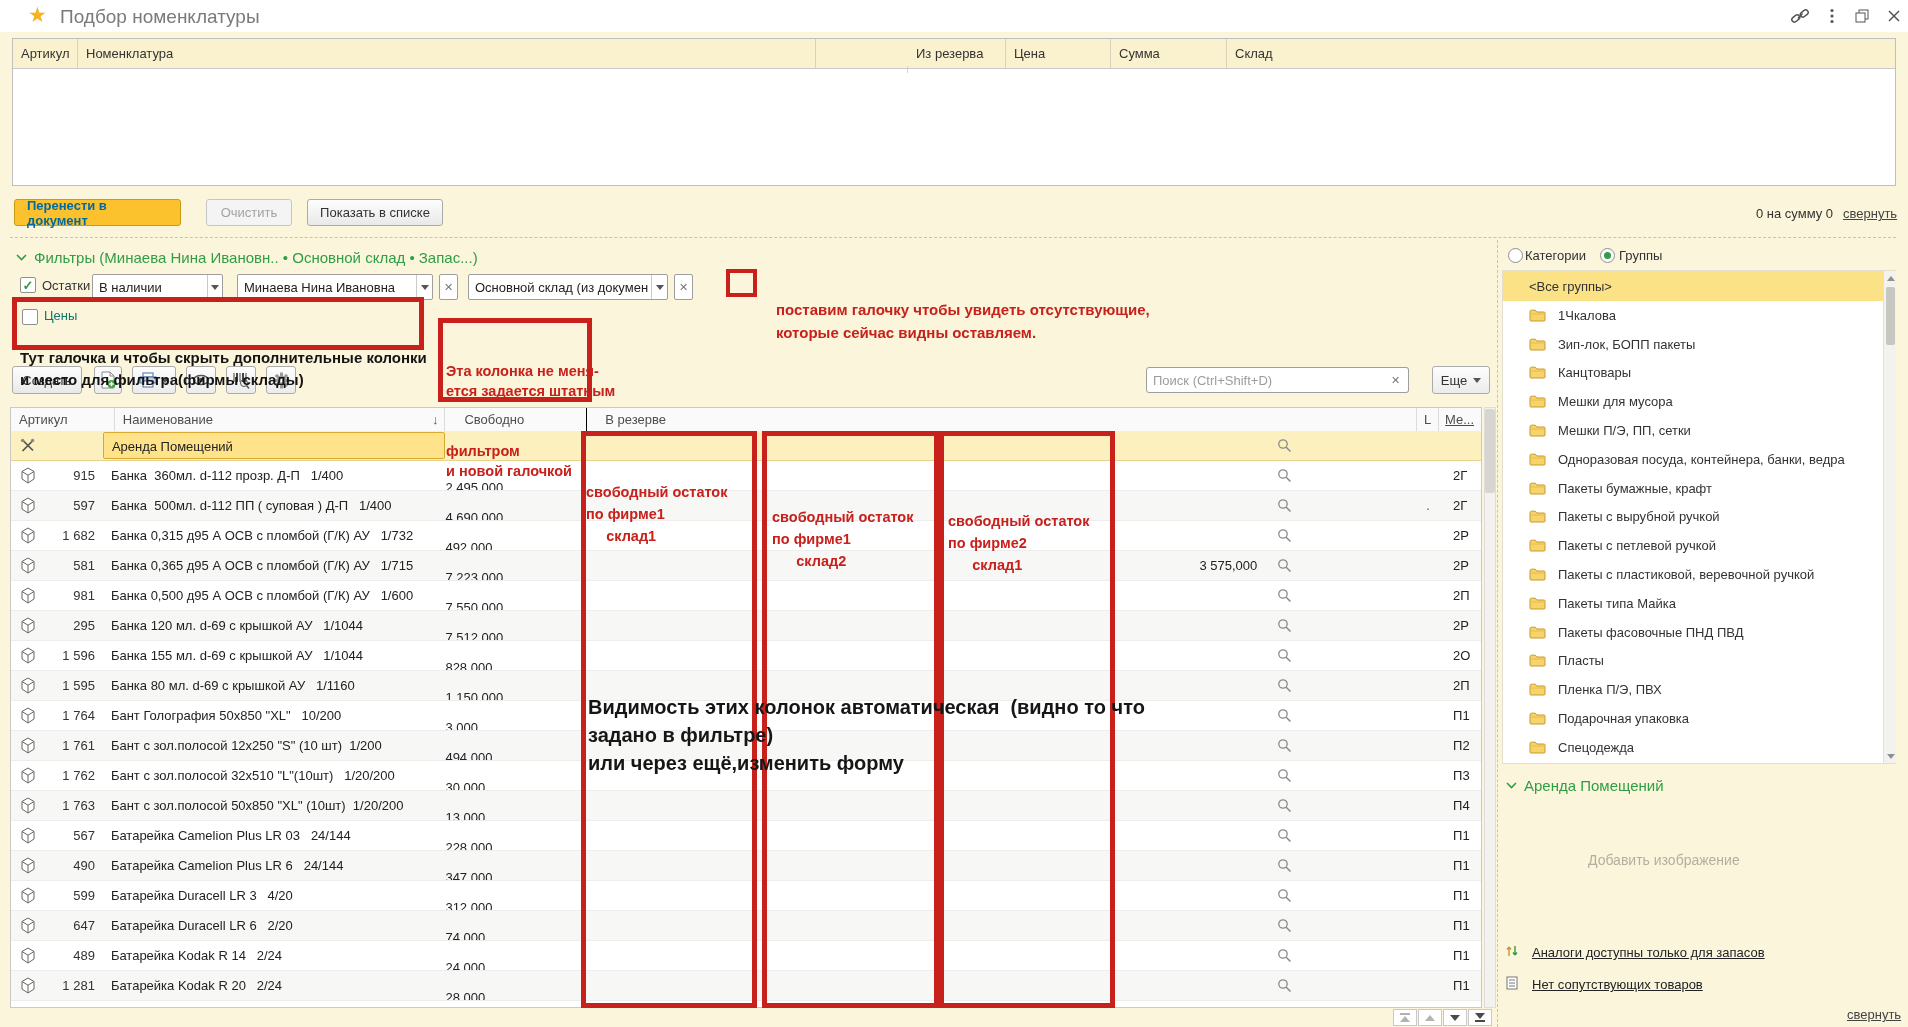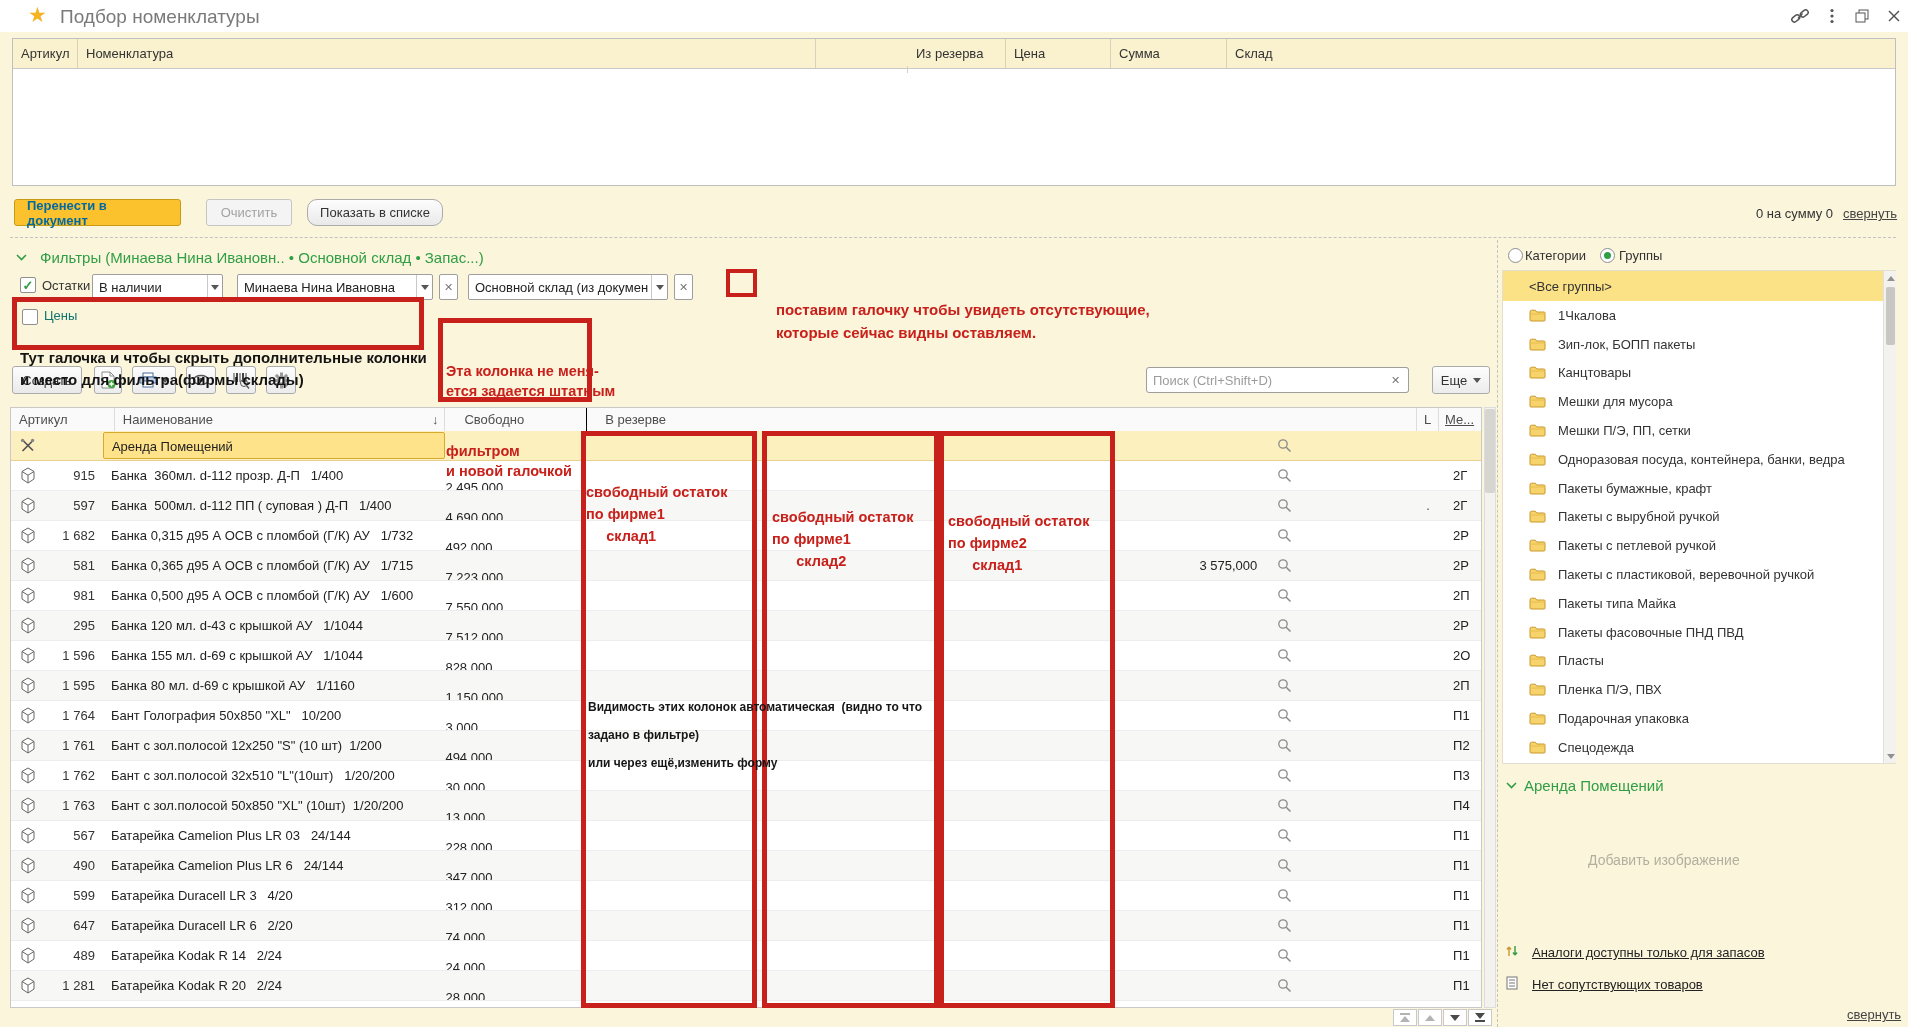--- a/index.html
+++ b/index.html
@@ -17,29 +17,29 @@
   #pick-table{left:12px;top:38px;width:1884px;height:148px;background:#fff;border:1px solid #BFBFBF;box-sizing:border-box;}
   #pick-head{display:flex;height:29px;border-bottom:1px solid #C9C9C9;background:#FAF2CF;}
   .pick-th{box-sizing:border-box;border-right:1px solid #D9D2B8;padding:7px 0 0 8px;font-size:13px;color:#333;overflow:hidden;}
   .pick-th:last-child{border-right:none;}
 
   
   .btn{box-sizing:border-box;height:27px;border:1px solid #ABABAB;border-radius:3px;background:linear-gradient(#FDFDFD,#E9E9E9);
        font-size:13px;color:#333;display:flex;align-items:center;justify-content:center;padding:0 12px;cursor:default;}
   #btn-transfer{left:14px;top:199px;width:167px;background:#FBC22D;border-color:#C89B17;font-weight:bold;color:#0369a1;}
   #btn-clear{left:206px;top:199px;width:86px;color:#A3A3A3;background:#F4F4F4;border-color:#C6C6C6;}
-  #btn-show{left:307px;top:199px;width:136px;border-radius:10px;}
+  #btn-show{left:307px;top:199px;width:136px;}
   #sum-text{left:1756px;top:206px;font-size:13px;color:#333;}
   #collapse-top{left:1843px;top:206px;font-size:13px;color:#444;text-decoration:underline;cursor:pointer;}
 
   #hsep{left:10px;top:237px;width:1886px;height:0;border-top:1px dashed #C2C2C2;}
   #vsep{left:1497px;top:240px;width:0;height:787px;border-left:1px dashed #C2C2C2;}
 
   
-  #filters-title{left:16px;top:249px;display:flex;align-items:center;gap:13px;}
+  #filters-title{left:16px;top:249px;display:flex;align-items:center;gap:7px;}
   #filters-title span{color:#2F9E44;font-size:15px;}
   .checkbox{width:14px;height:14px;background:#fff;border:1px solid #8f8f8f;border-radius:2px;display:flex;align-items:center;justify-content:center;
             font-size:13px;font-weight:bold;color:#2F9E44;line-height:1;}
   #flt-check{left:20px;top:277px;}
   #flt-label{left:42px;top:278px;}
   .field{box-sizing:border-box;height:26px;background:#fff;border:1px solid #9E9E9E;border-radius:2px;font-size:13px;color:#222;
          padding:0 6px;display:flex;align-items:center;}
   .field input{border:none;outline:none;width:100%;font:inherit;color:#222;background:transparent;padding:0;}
   .dd-arrow{width:0;height:0;border-left:4px solid transparent;border-right:4px solid transparent;border-top:5px solid #555;}
   .dd-btn{width:16px;height:24px;display:flex;align-items:center;justify-content:center;border-left:1px solid #C9C9C9;}
@@ -110,21 +110,21 @@
   #ann-hide-box{left:12px;top:297px;width:412px;height:53px;}
   #ann-hide-note{left:20px;top:303px;font-size:15px;font-weight:bold;color:#141414;line-height:22px;white-space:pre;}
   #hidden-cbx{left:22px;top:309px;}
   #hidden-cbx-label{left:44px;top:308px;color:#0f766e;}
   #ann-col-box{left:438px;top:318px;width:154px;height:84px;}
   #ann-col-note{left:446px;top:321px;font-size:14.5px;font-weight:600;color:#C8201B;line-height:20px;white-space:pre;}
   .colbox{top:431px;height:577px;}
   #colbox1{left:581px;width:176px;} #colbox2{left:762px;width:177px;} #colbox3{left:939px;width:176px;}
   .stocknote{font-size:14.5px;font-weight:600;color:#C8201B;line-height:22px;white-space:pre;pointer-events:none;}
   #stock1{left:586px;top:437px;} #stock2{left:772px;top:462px;} #stock3{left:948px;top:466px;}
-  #ann-visibility{left:588px;top:637px;font-size:12px;font-weight:bold;color:#161616;line-height:28px;white-space:pre;pointer-events:none;}
+  #ann-visibility{left:588px;top:637px;font-size:20px;font-weight:bold;color:#161616;line-height:28px;white-space:pre;pointer-events:none;}
 
   
   .radio{width:13px;height:13px;border:1px solid #8f8f8f;border-radius:50%;background:#fff;display:flex;align-items:center;justify-content:center;}
   .radio .dot{width:7px;height:7px;border-radius:50%;background:#2F9E44;}
   #rad1{left:1508px;top:248px;} #rad1-label{left:1525px;top:248px;}
   #rad2{left:1600px;top:248px;} #rad2-label{left:1619px;top:248px;}
   #groups-box{left:1502px;top:270px;width:394px;height:494px;background:#fff;border:1px solid #E3DFCE;box-sizing:border-box;overflow:hidden;}
   #all-groups{height:30px;background:#FBE287;display:flex;align-items:center;padding-left:26px;font-size:13px;color:#333;}
   .gitem{height:28.8px;display:flex;align-items:center;padding-left:26px;gap:12px;}
   .gfold{display:flex;align-items:center;}
@@ -443,21 +443,21 @@
           <div class="gc c-me">2П</div>
         </div>
         <div class="grow alt">
           <div class="gc c-icon">
             <svg width="16" height="17" viewBox="0 0 16 17">
               <path d="M8 1 L14 4.5 L14 12 L8 16 L2 12 L2 4.5 Z" fill="#fff" stroke="#666"></path>
               <path d="M2 4.5 L8 8.2 L14 4.5 M8 8.2 L8 16" fill="none" stroke="#666"></path>
             </svg>
           </div>
           <div class="gc c-art">295</div>
-          <div class="gc c-name">Банка 120 мл. d-43 с крышкой АУ   1/1044</div>
+          <div class="gc c-name">Банка 120 мл. d-69 с крышкой АУ   1/1044</div>
           <div class="gc c-free">7 512,000</div>
           <div class="gc c-res"></div>
           <div class="gc c-extra"></div>
           <div class="gc c-lens">
             <svg width="15" height="15" viewBox="0 0 15 15">
               <circle cx="6" cy="6" r="4.2" fill="none" stroke="#8a8a8a" stroke-width="1.3"></circle>
               <line x1="9.2" y1="9.2" x2="13.5" y2="13.5" stroke="#8a8a8a" stroke-width="1.5"></line>
             </svg>
           </div>
           <div class="gc c-l"></div>

